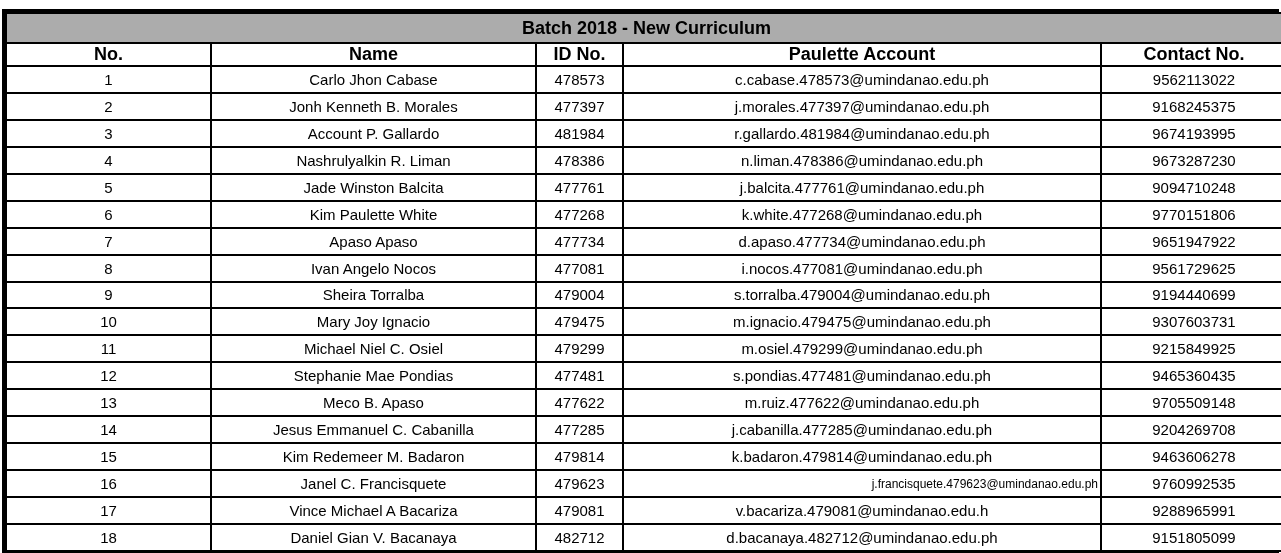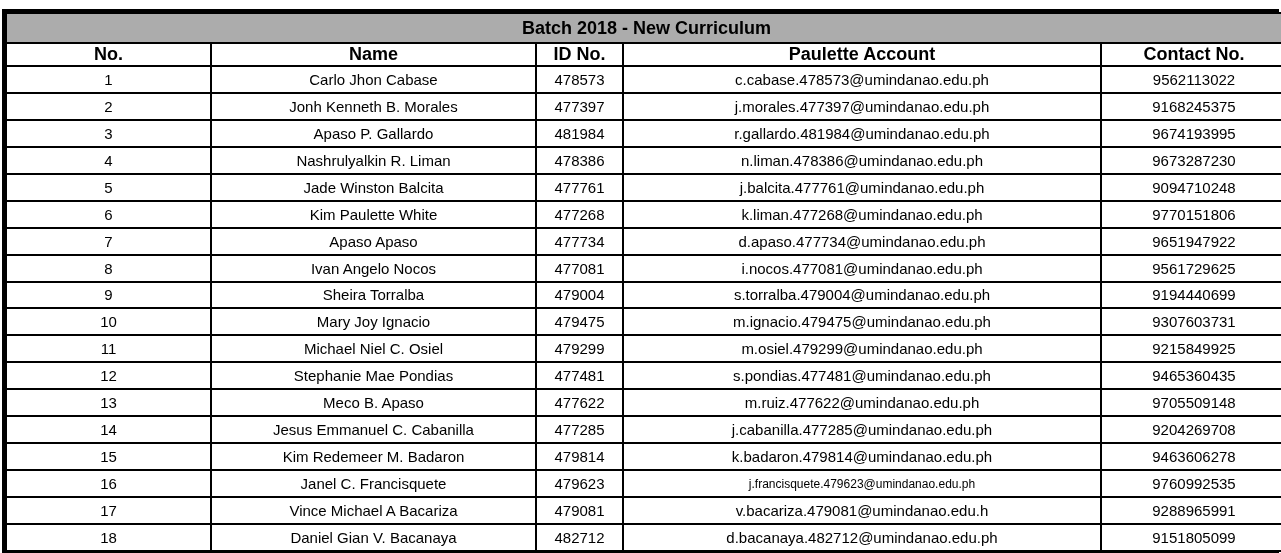--- a/index.html
+++ b/index.html
@@ -48,20 +48,21 @@
     font-size: 18px;
     font-weight: bold;
     height: 20px;
   }
   tbody td {
     font-size: 15px;
     font-weight: normal;
   }
   tbody td.shrink {
     font-size: 12px;
+    text-align: right;
   }
 </style>
 </head>
 <body>
 
 <div class="table-wrap">
   <table class="roster">
     <colgroup>
       <col style="width:205px">
       <col style="width:325px">
@@ -92,21 +93,21 @@
         </tr>
         <tr>
           <td>2</td>
           <td>Jonh Kenneth B. Morales</td>
           <td>477397</td>
           <td>j.morales.477397@umindanao.edu.ph</td>
           <td>9168245375</td>
         </tr>
         <tr>
           <td>3</td>
-          <td>Apaso P. Gallardo</td>
+          <td>Account P. Gallardo</td>
           <td>481984</td>
           <td>r.gallardo.481984@umindanao.edu.ph</td>
           <td>9674193995</td>
         </tr>
         <tr>
           <td>4</td>
           <td>Nashrulyalkin R. Liman</td>
           <td>478386</td>
           <td>n.liman.478386@umindanao.edu.ph</td>
           <td>9673287230</td>
@@ -115,21 +116,21 @@
           <td>5</td>
           <td>Jade Winston Balcita</td>
           <td>477761</td>
           <td>j.balcita.477761@umindanao.edu.ph</td>
           <td>9094710248</td>
         </tr>
         <tr>
           <td>6</td>
           <td>Kim Paulette White</td>
           <td>477268</td>
-          <td>k.liman.477268@umindanao.edu.ph</td>
+          <td>k.white.477268@umindanao.edu.ph</td>
           <td>9770151806</td>
         </tr>
         <tr>
           <td>7</td>
           <td>Apaso Apaso</td>
           <td>477734</td>
           <td>d.apaso.477734@umindanao.edu.ph</td>
           <td>9651947922</td>
         </tr>
         <tr>

